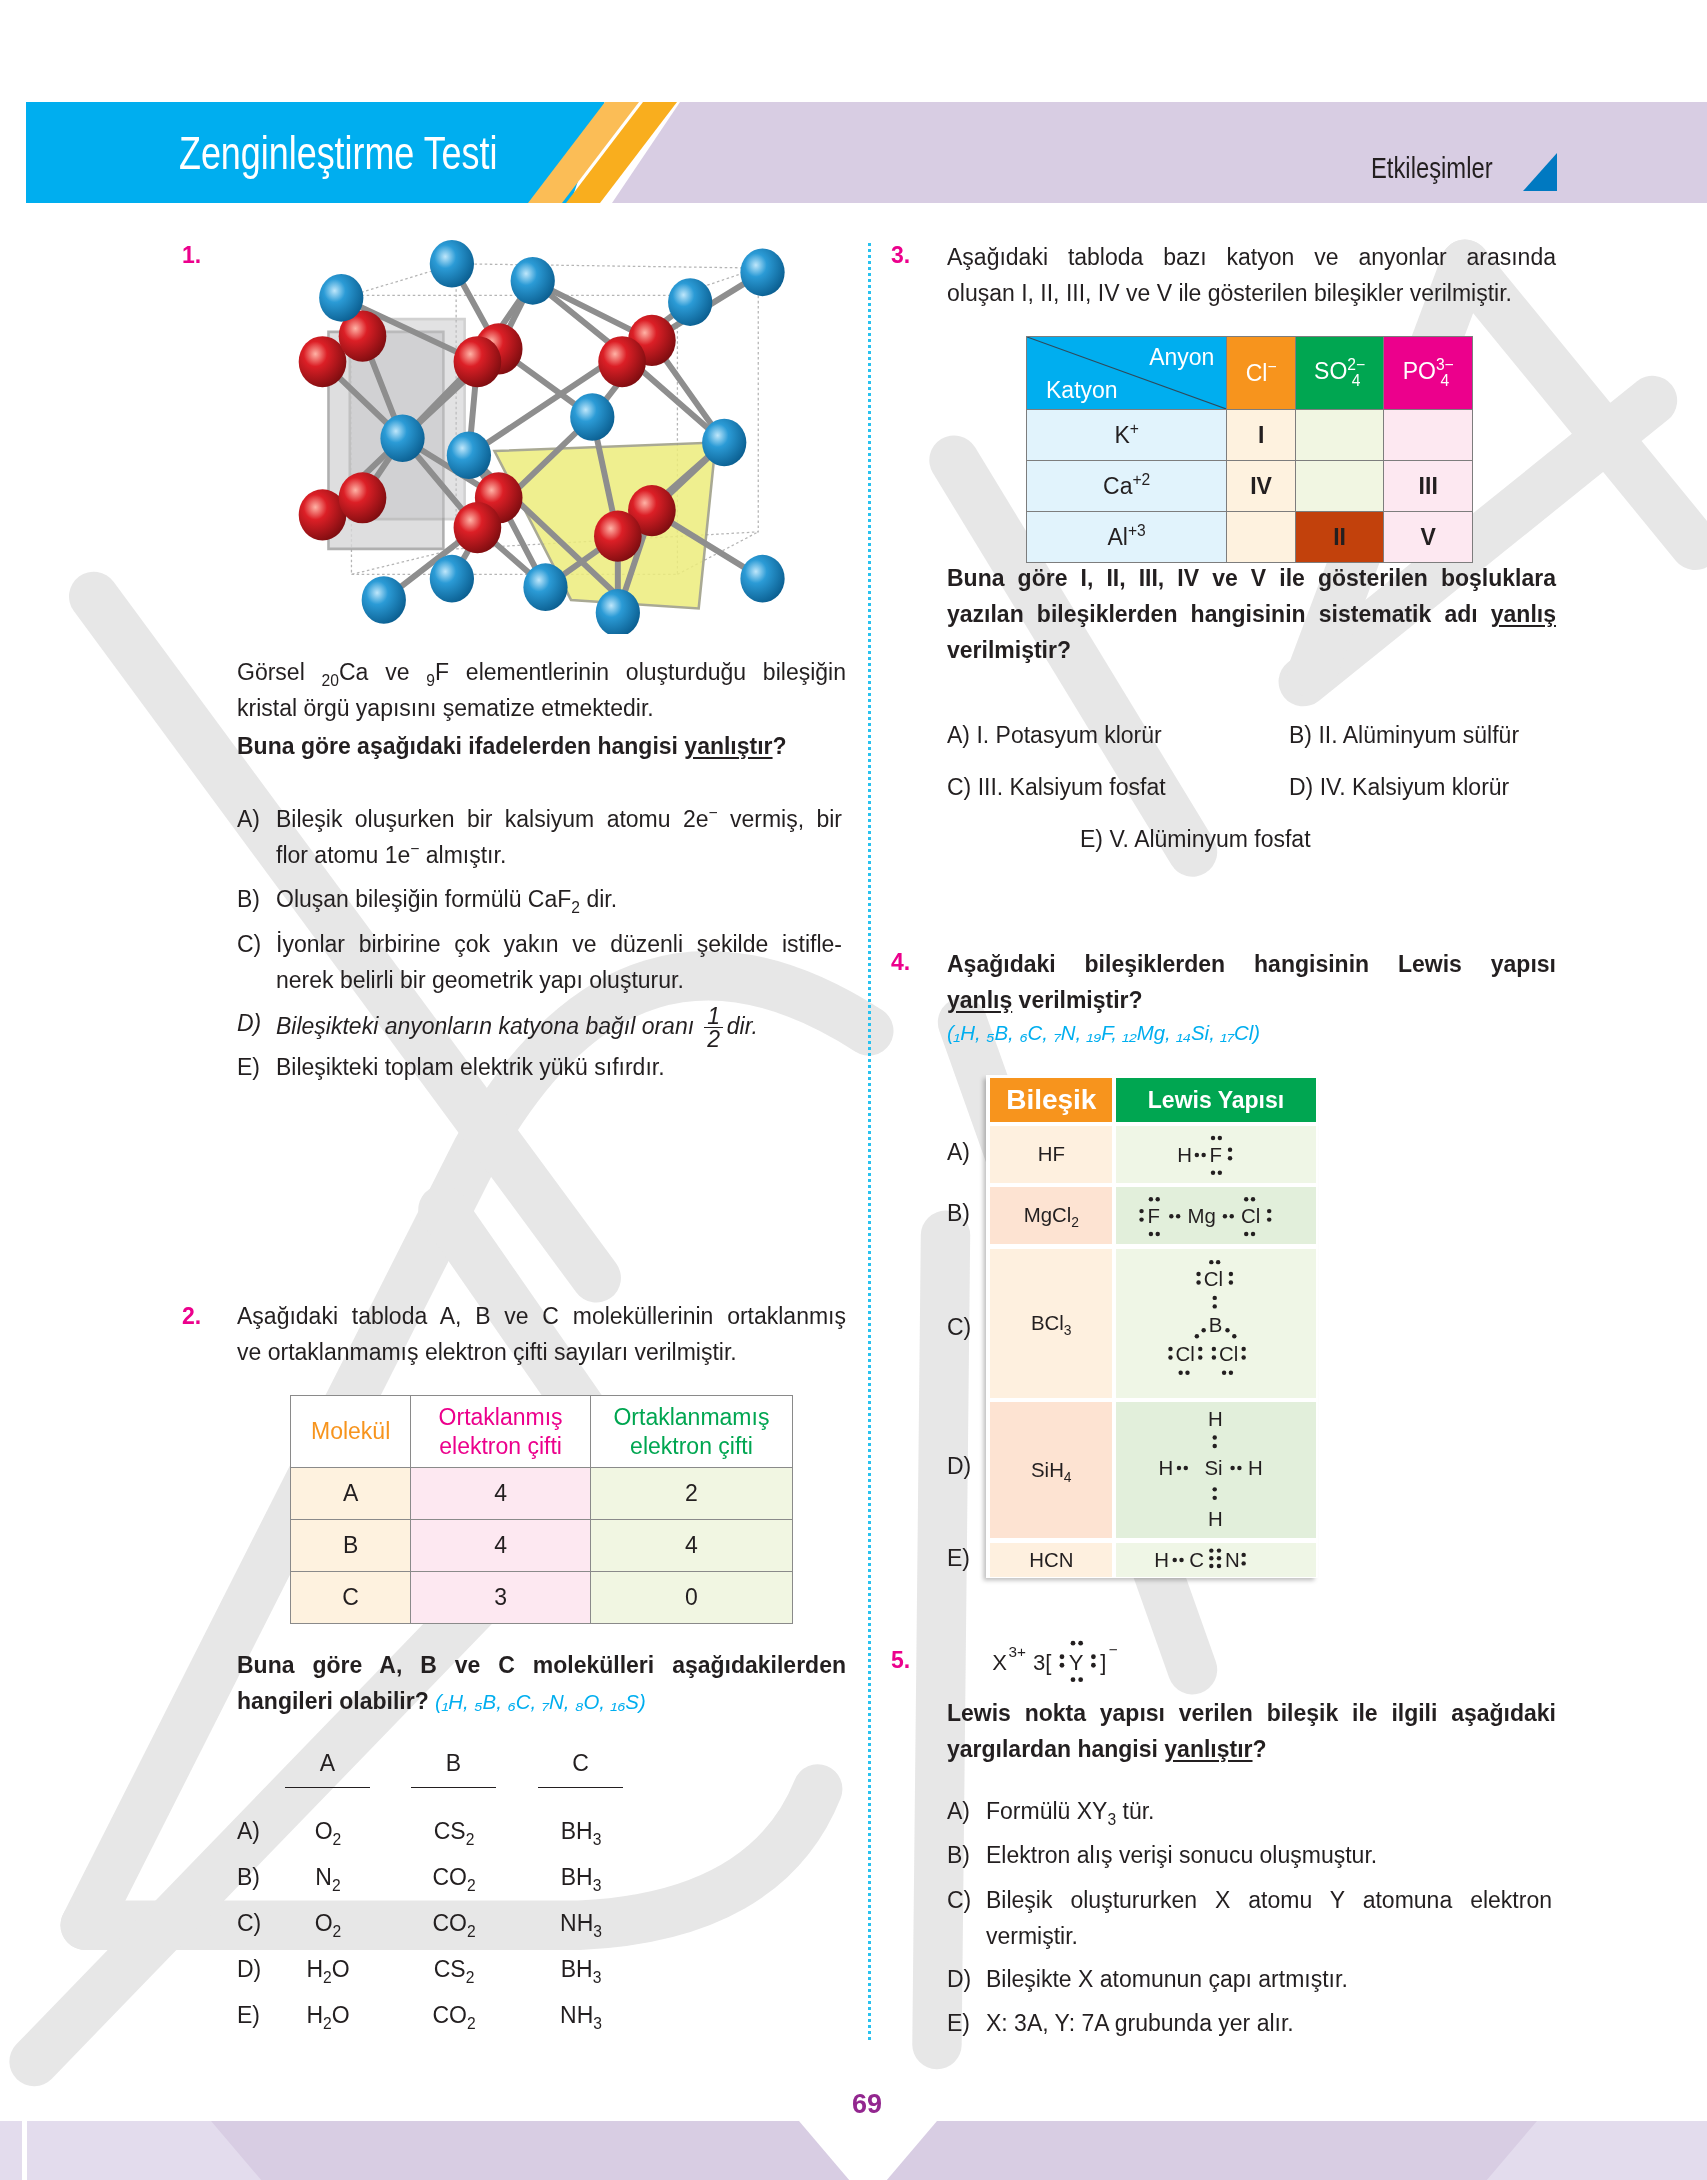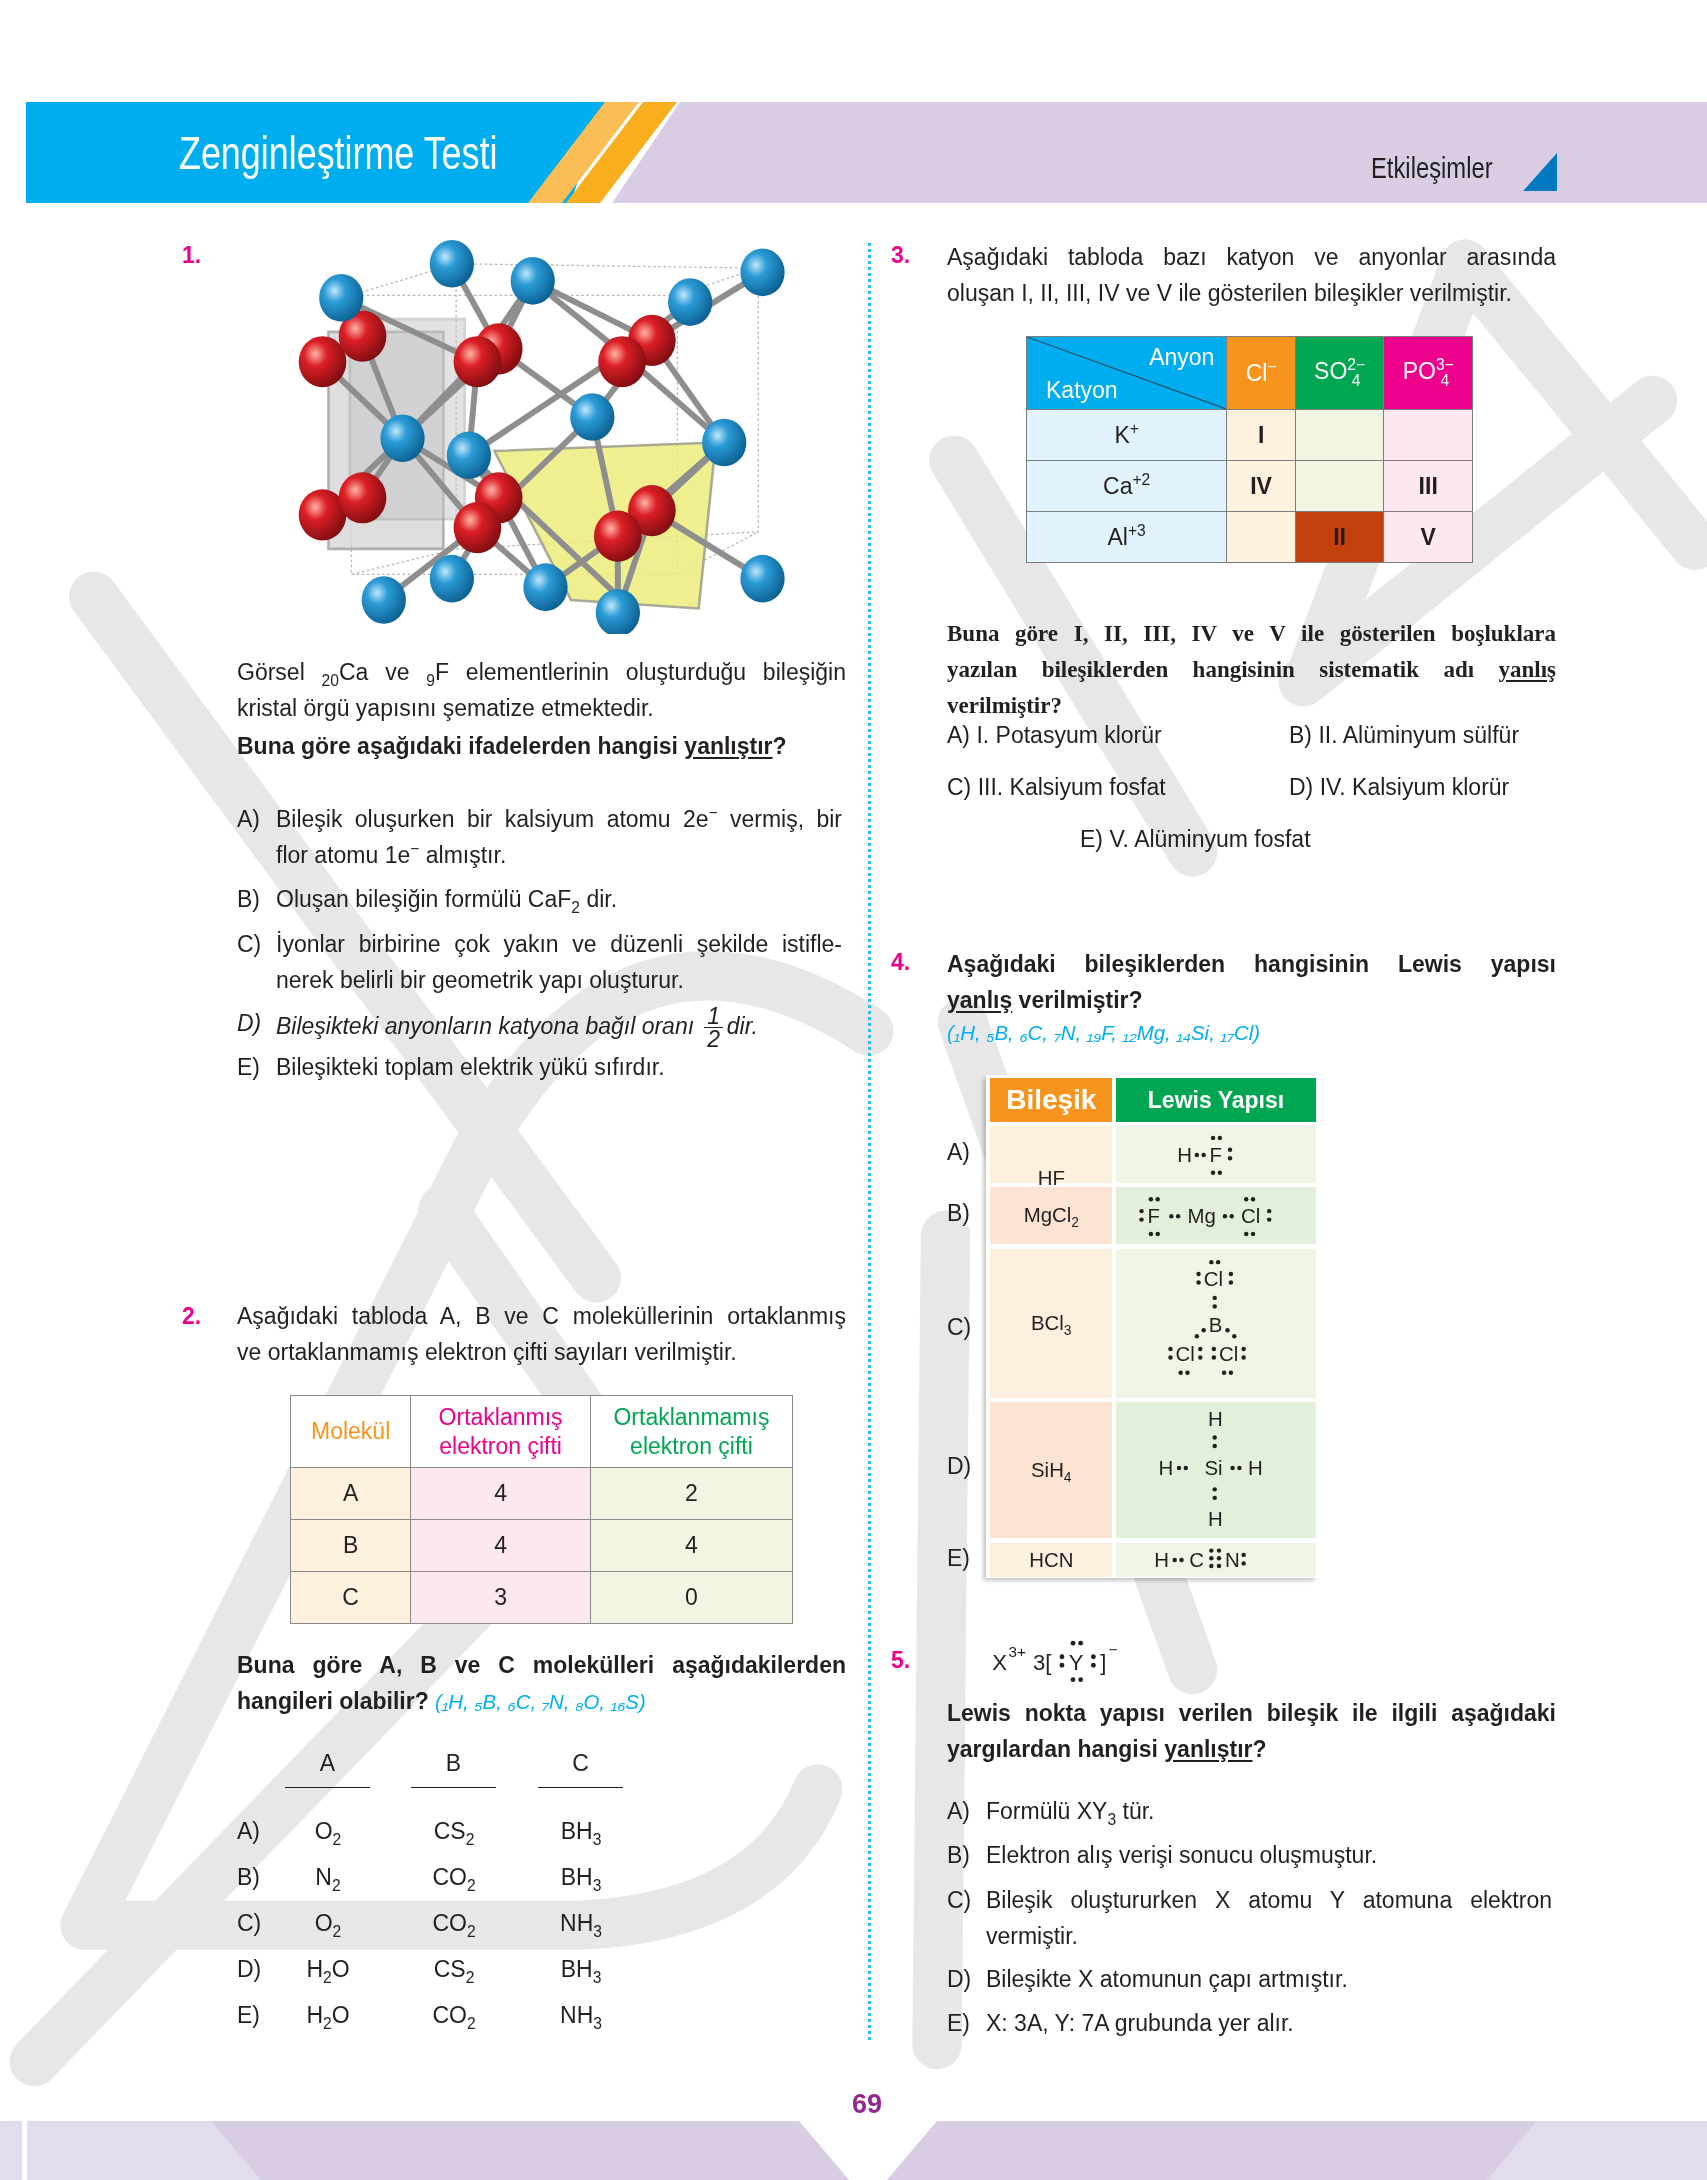--- a/index.html
+++ b/index.html
@@ -307,21 +307,21 @@
   </tr>
   <tr>
     <td style="background:#e1f3fc;"><span>Al</span><sup>+3</sup></td>
     <td style="background:#fef2df; font-weight:bold;"></td>
     <td style="background:#c2410c; font-weight:bold;">II</td>
     <td style="background:#fde8f1; font-weight:bold;">V</td>
   </tr>
 </tbody>
   </table>
 
-<div class="txt bold" style="left:947px; top:616px; width:609px;font-family:Liberation Serif, serif;">
+<div class="txt bold" style="left:947px; top:560px; width:609px;">
   <div class="just">Buna göre I, II, III, IV ve V ile gösterilen boşluklara</div>
   <div class="just"><span>yazılan bileşiklerden hangisinin sistematik adı </span><span class="u">yanlış</span></div>
   <div>verilmiştir?</div>
 </div>
 
 <div class="opt" style="left:947px; top:717px;"><span>A)</span> <span>I. Potasyum klorür</span></div>
 <div class="opt" style="left:1289px; top:717px;"><span>B)</span> <span>II. Alüminyum sülfür</span></div>
 <div class="opt" style="left:947px; top:769px;"><span>C)</span> <span>III. Kalsiyum fosfat</span></div>
 <div class="opt" style="left:1289px; top:769px;"><span>D)</span> <span>IV. Kalsiyum klorür</span></div>
 <div class="opt" style="left:1080px; top:821px;"><span>E)</span> <span>V. Alüminyum fosfat</span></div>
@@ -341,21 +341,21 @@
   <div class="abs" style="left:130px; top:51px; width:200px; height:57px; background:#eff6e6;"></div>
   <div class="abs" style="left:4.3px; top:112px; width:122px; height:57px; background:#fde3d2;"></div>
   <div class="abs" style="left:130px; top:112px; width:200px; height:57px; background:#e2efdb;"></div>
   <div class="abs" style="left:4.3px; top:174px; width:122px; height:149px; background:#fef0df;"></div>
   <div class="abs" style="left:130px; top:174px; width:200px; height:149px; background:#eff6e6;"></div>
   <div class="abs" style="left:4.3px; top:327px; width:122px; height:136px; background:#fde3d2;"></div>
   <div class="abs" style="left:130px; top:327px; width:200px; height:136px; background:#e2efdb;"></div>
   <div class="abs" style="left:4.3px; top:468px; width:122px; height:34px; background:#fef0df;"></div>
   <div class="abs" style="left:130px; top:468px; width:200px; height:34px; background:#eff6e6;"></div>
 
-  <div class="abs lewis" style="left:4.3px; top:51px; width:122px; line-height:57px; text-align:center;margin-top:24px;"><span>HF</span></div>
+  <div class="abs lewis" style="left:4.3px; top:51px; width:122px; line-height:57px; text-align:center;"><span>HF</span></div>
   <div class="abs lewis" style="left:4.3px; top:112px; width:122px; line-height:57px; text-align:center;"><span>MgCl</span><sub>2</sub></div>
   <div class="abs lewis" style="left:4.3px; top:174px; width:122px; line-height:149px; text-align:center;"><span>BCl</span><sub>3</sub></div>
   <div class="abs lewis" style="left:4.3px; top:327px; width:122px; line-height:136px; text-align:center;"><span>SiH</span><sub>4</sub></div>
   <div class="abs lewis" style="left:4.3px; top:468px; width:122px; line-height:34px; text-align:center;"><span>HCN</span></div>
 
   <svg class="abs" style="left:130px; top:51px;" width="200" height="451" viewBox="0 0 235 530" font-family="Liberation Sans, sans-serif" font-size="24" fill="#231f20">
 
     <g>
       <text x="72" y="42">H</text>
       <circle cx="95" cy="34" r="2.6"></circle>

